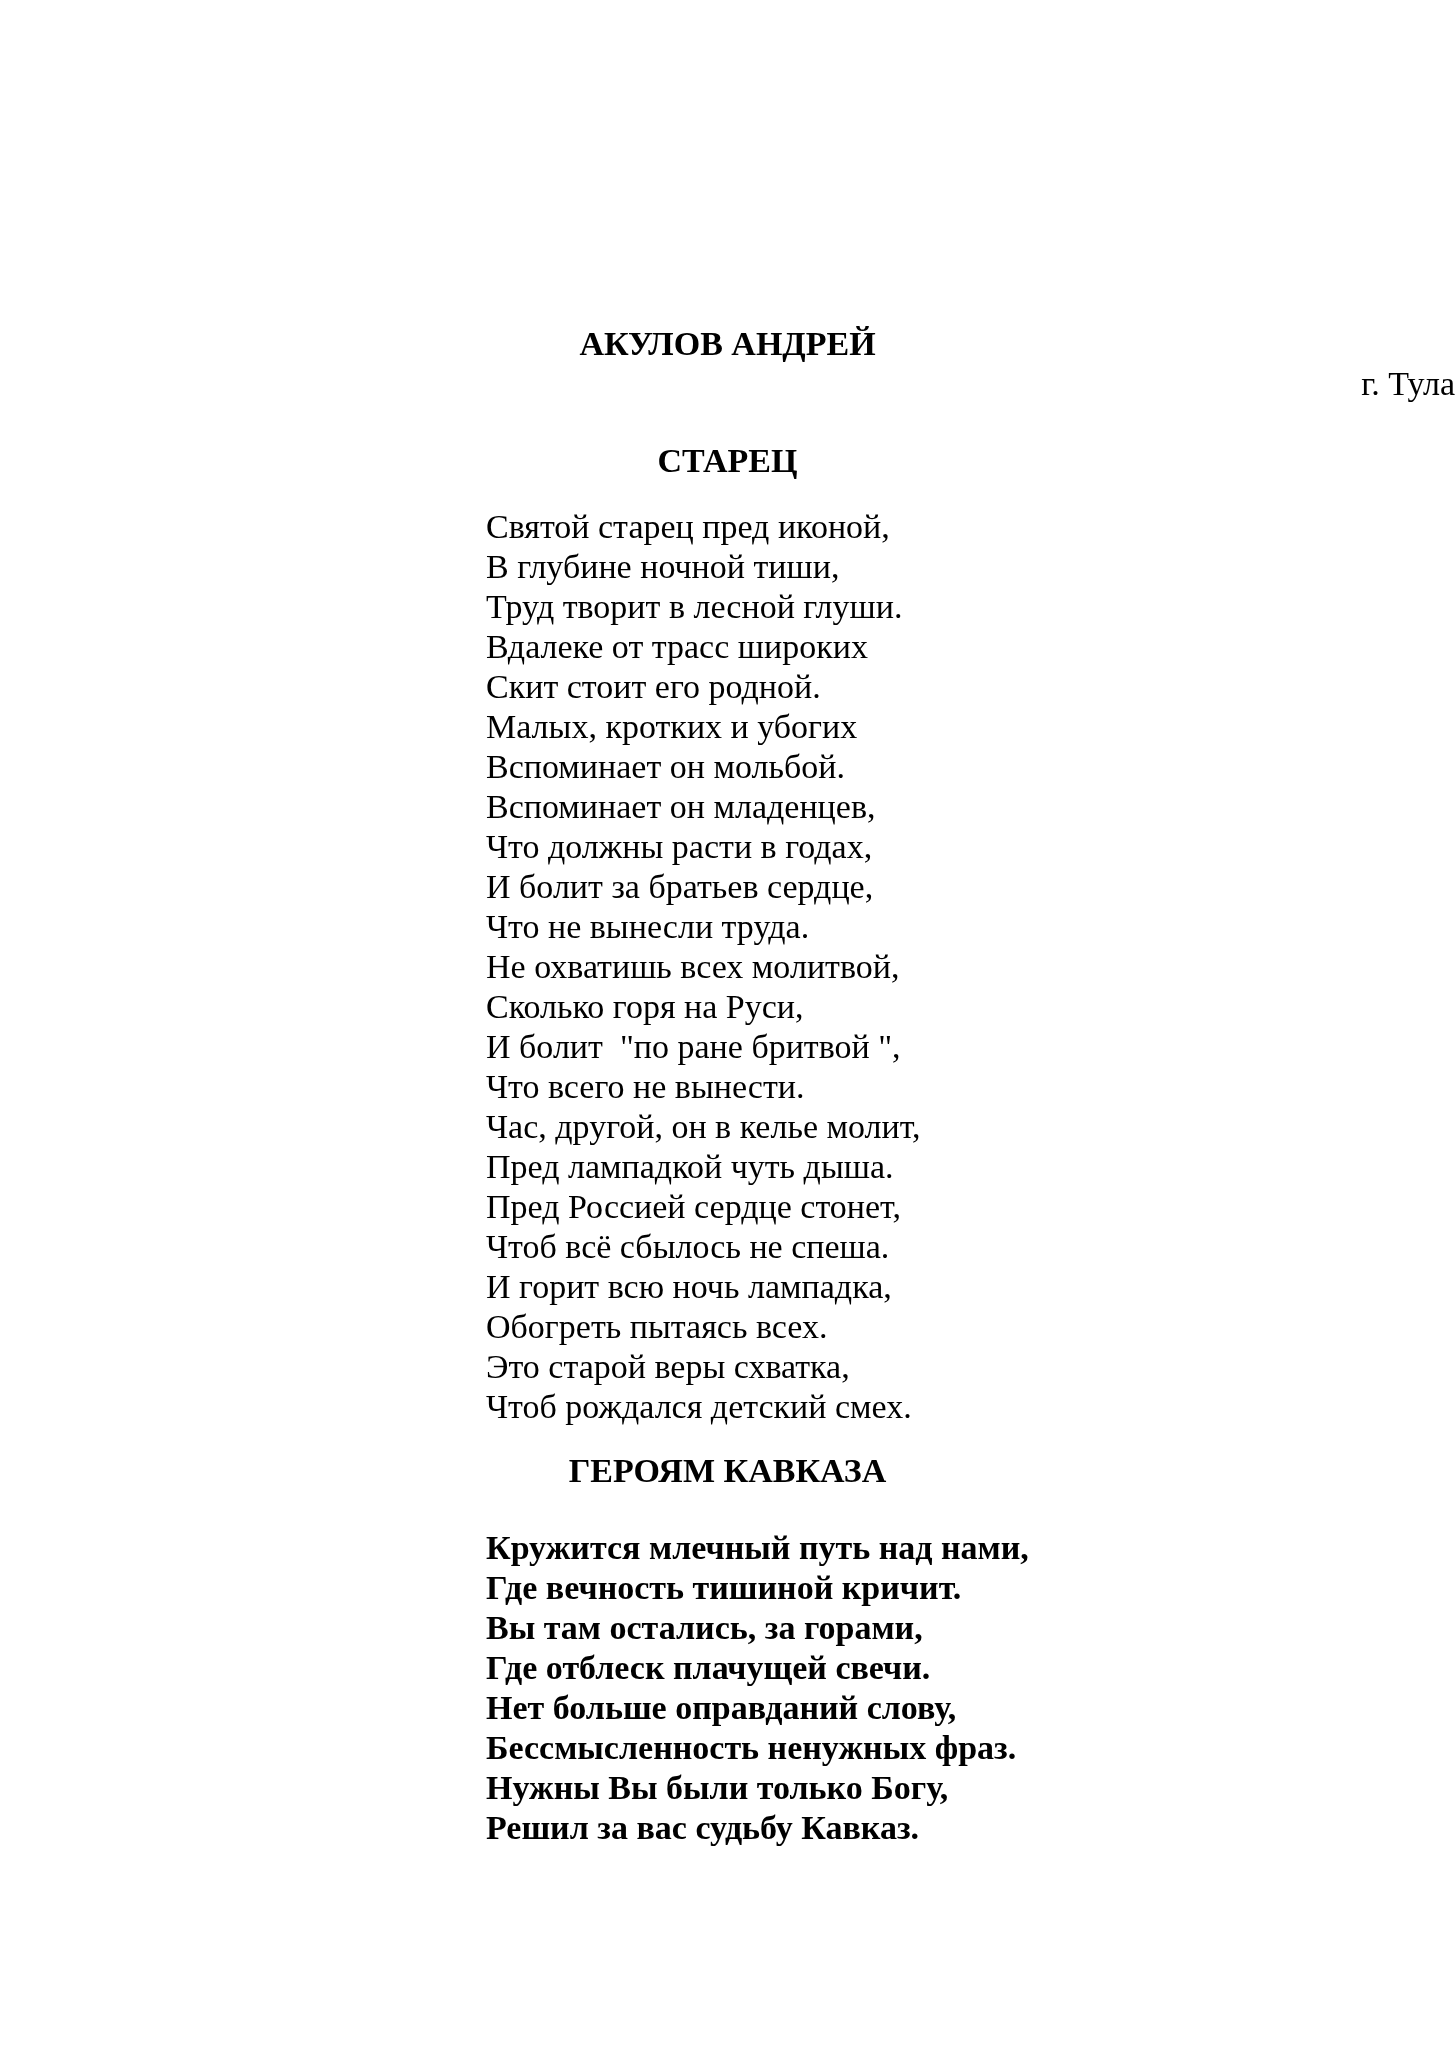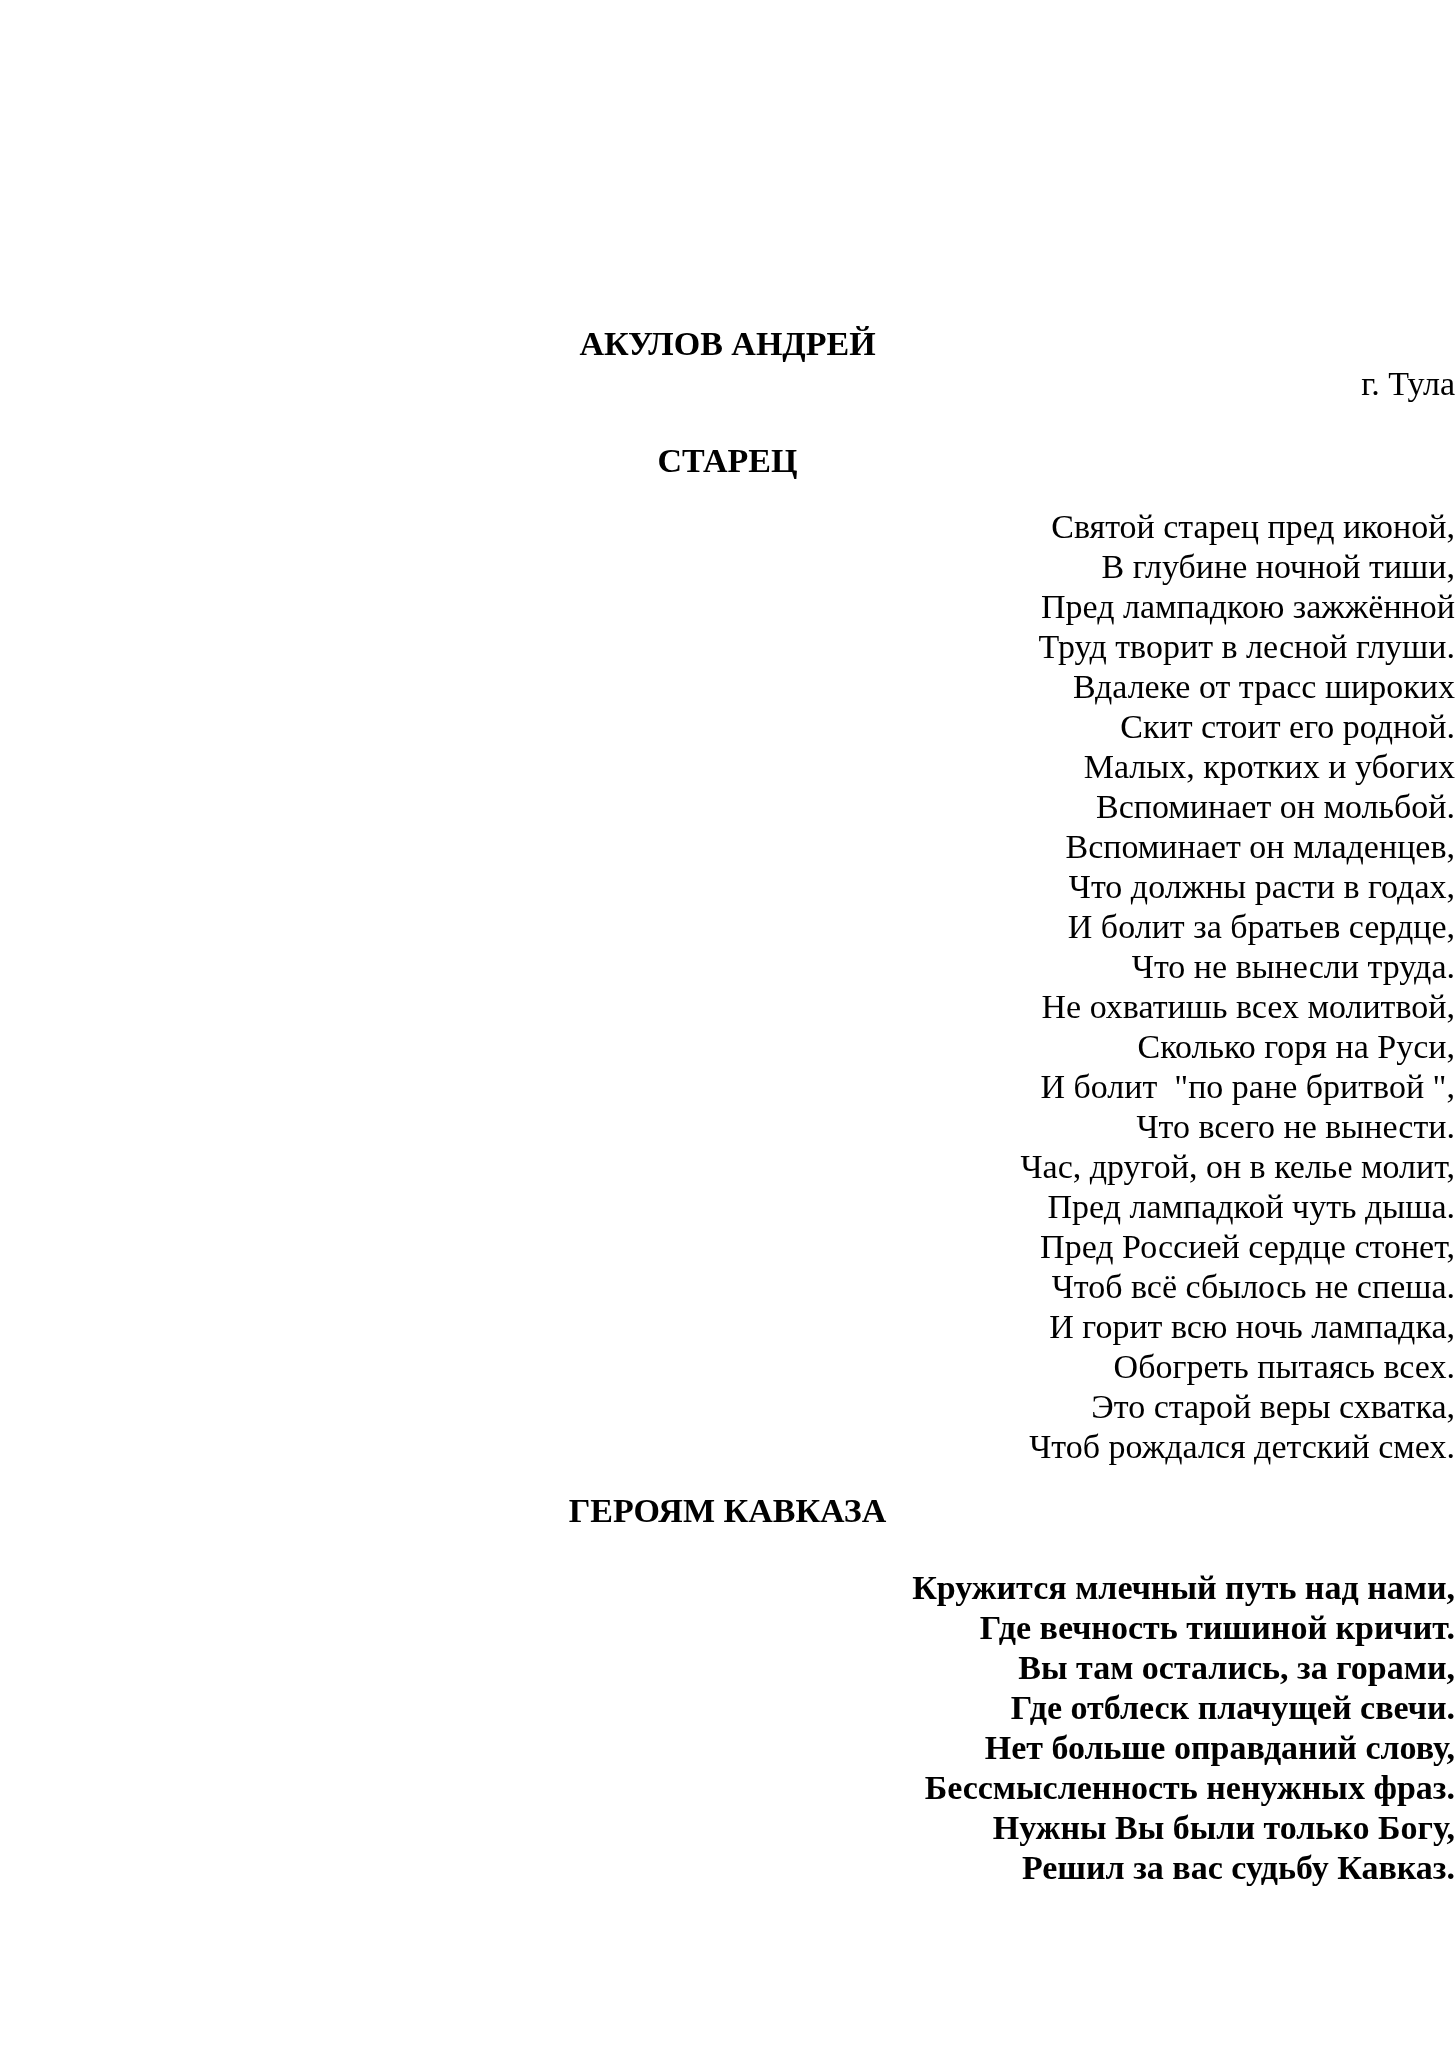--- a/index.html
+++ b/index.html
@@ -53,38 +53,36 @@
   }
   .poem-lines.first {
     margin-top: 26px;
   }
   .poem-lines.second {
     margin-top: 37px;
     font-weight: bold;
   }
   .poem-line {
     white-space: pre;
-    text-align: right;
   }
 </style>
 </head>
 <body>
 
 <div class="page">
 
   <div class="author">АКУЛОВ АНДРЕЙ</div>
 
   <div class="city">г. Тула</div>
 
   <section>
     <h2 class="poem-title first">СТАРЕЦ</h2>
     <div class="poem-lines first">
         <div class="poem-line">Святой старец пред иконой,</div>
         <div class="poem-line">В глубине ночной тиши,</div>
-        <div class="poem-line">Пред лампадкою зажжённой</div>
         <div class="poem-line">Труд творит в лесной глуши.</div>
         <div class="poem-line">Вдалеке от трасс широких</div>
         <div class="poem-line">Скит стоит его родной.</div>
         <div class="poem-line">Малых, кротких и убогих</div>
         <div class="poem-line">Вспоминает он мольбой.</div>
         <div class="poem-line">Вспоминает он младенцев,</div>
         <div class="poem-line">Что должны расти в годах,</div>
         <div class="poem-line">И болит за братьев сердце,</div>
         <div class="poem-line">Что не вынесли труда.</div>
         <div class="poem-line">Не охватишь всех молитвой,</div>

